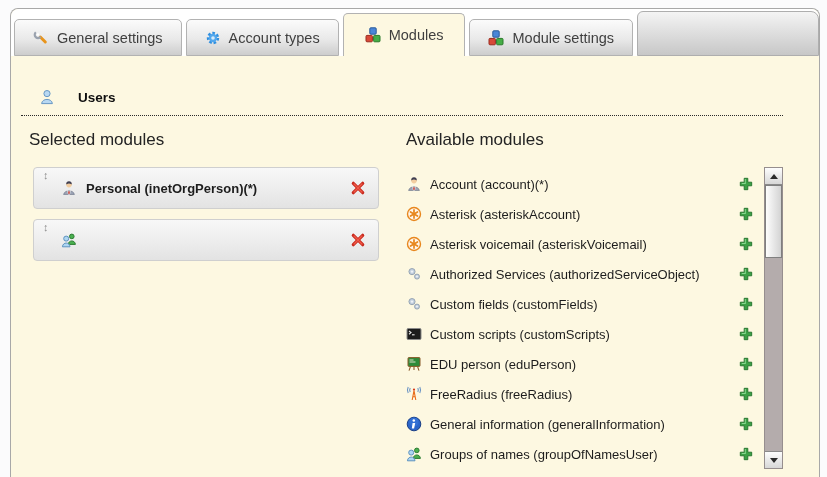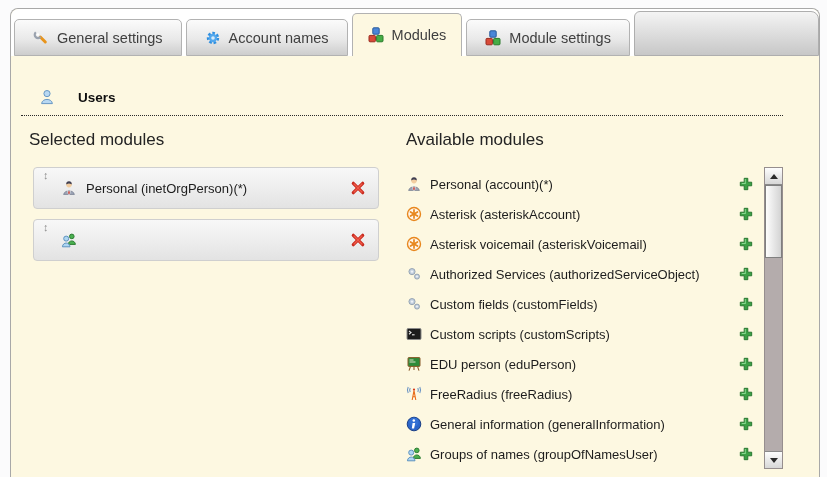--- a/index.html
+++ b/index.html
@@ -20,21 +20,21 @@
     padding-left:3px;box-sizing:border-box;
   }
   .tab{
     display:flex;align-items:center;gap:8px;height:37px;padding:0 18px;
     margin-right:4px;border:1px solid #b2b2b2;border-radius:5px 5px 0 0;
     background:linear-gradient(#fbfbfb,#e9e9e9 55%,#cdcdcd);
     font-size:14.5px;color:#3f3f3f;cursor:pointer;box-sizing:border-box;
     position:relative;z-index:2;white-space:nowrap;
   }
   .tab.active{
-    height:43px;background:#fdf8e1;border-bottom:none;z-index:3;padding:0 15px;
+    height:43px;background:#fdf8e1;border-bottom:none;z-index:3;padding:0 21px;
   }
   .tab-filler{
     flex:1;align-self:stretch;margin-top:2px;
     border:1px solid #aeaeae;border-radius:6px 8px 0 0;
     background:linear-gradient(#f4f4f4,#c7c7c7);box-sizing:border-box;
   }
   .icon{display:inline-flex;width:16px;height:16px;align-items:center;justify-content:center;flex:none;}
   .icon svg{display:block;}
   
   .content{position:absolute;left:0;top:47px;right:0;bottom:0;}
@@ -48,21 +48,21 @@
   #available-heading{left:395px;}
   
   #selected-list{position:absolute;left:22px;top:111px;width:346px;}
   .sel-item{
     position:relative;height:42px;margin-bottom:10px;
     border:1px solid #cfcfcf;border-radius:4px;
     background:linear-gradient(#f8f8f8,#e3e3e3);
     display:flex;align-items:center;box-sizing:border-box;padding-left:27px;
   }
   .drag{position:absolute;left:9px;top:1px;font-size:11px;color:#8f8f8f;cursor:move;line-height:13px;}
-  .sel-item .label{margin-left:9px;font-size:13px;color:#1d1d1d;}
+  .sel-item .label{margin-left:9px;font-size:13px;color:#1d1d1d;font-weight:bold;}
   .del{
     position:absolute;right:12px;top:50%;transform:translateY(-50%);
     border:none;background:none;padding:0;cursor:pointer;width:17px;height:17px;
   }
   
   #available-list{position:absolute;left:395px;top:113px;width:358px;}
   .avail-row{height:30px;display:flex;align-items:center;}
   .avail-row .label{margin-left:8px;font-size:13px;color:#1d1d1d;white-space:nowrap;}
   .add{margin-left:auto;margin-right:10px;border:none;background:none;padding:0;cursor:pointer;width:16px;height:16px;flex:none;}
   
@@ -104,21 +104,21 @@
   </div>
 
   <div class="tab">
     <span class="icon">
           <svg width="16" height="16" viewBox="0 0 16 16">
             <circle cx="8" cy="8" r="4.6" fill="none" stroke="#2f8fe0" stroke-width="3.2" stroke-dasharray="2.4 1.7"></circle>
             <circle cx="8" cy="8" r="4.2" fill="#53a7ec"></circle>
             <circle cx="8" cy="8" r="1.8" fill="#d8ecfa"></circle>
           </svg>
         </span>
-    <span class="tab-label">Account names</span>
+    <span class="tab-label">Account types</span>
   </div>
 
   <div class="tab active">
     <span class="icon">
           <svg width="16" height="16" viewBox="0 0 16 16">
             <rect x="4.8" y="0.8" width="6.4" height="6.4" rx="1" fill="#4a86d8" stroke="#2a5a9a"></rect>
             <rect x="1" y="8.4" width="6.4" height="6.4" rx="1" fill="#d84a38" stroke="#992a1e"></rect>
             <rect x="8.6" y="8.4" width="6.4" height="6.4" rx="1" fill="#46ad46" stroke="#2a7a2a"></rect>
           </svg>
         </span>
@@ -214,21 +214,21 @@
   <div class="avail-row">
     <span class="icon">
             <svg width="16" height="16" viewBox="0 0 16 16">
               <circle cx="8" cy="4.6" r="2.8" fill="#f2cda0"></circle>
               <path d="M5.2 4.2 a2.8 2.9 0 0 1 5.6 0 l-0.5 0 a5 5 0 0 0 -4.6 0 z" fill="#3f3f52"></path>
               <path d="M2.6 14.5 C3.4 9.6 12.6 9.6 13.4 14.5 Z" fill="#9aa2b4" stroke="#6a7284" stroke-width="0.6"></path>
               <path d="M6.2 10 L8 11.4 L9.8 10 L9 14.5 L7 14.5 Z" fill="#f4f4f6"></path>
               <path d="M7.55 11 h0.9 l0.45 2.2 -0.9 1.1 -0.9 -1.1 z" fill="#c03028"></path>
             </svg>
           </span>
-    <span class="label">Personal (account)(*)</span>
+    <span class="label">Account (account)(*)</span>
     <button class="add">
       <span class="icon">
               <svg width="16" height="16" viewBox="0 0 16 16">
                 <path d="M6.2 2.3 h3.6 v3.9 h3.9 v3.6 h-3.9 v3.9 h-3.6 v-3.9 h-3.9 v-3.6 h3.9 z" fill="#3ba045" stroke="#1f7029" stroke-width="0.9"></path>
                 <path d="M6.8 3 h1 v5 h-4 v-1 h3 z" fill="#8fdc98" opacity="0.9"></path>
               </svg>
             </span>
     </button>
   </div>
 

